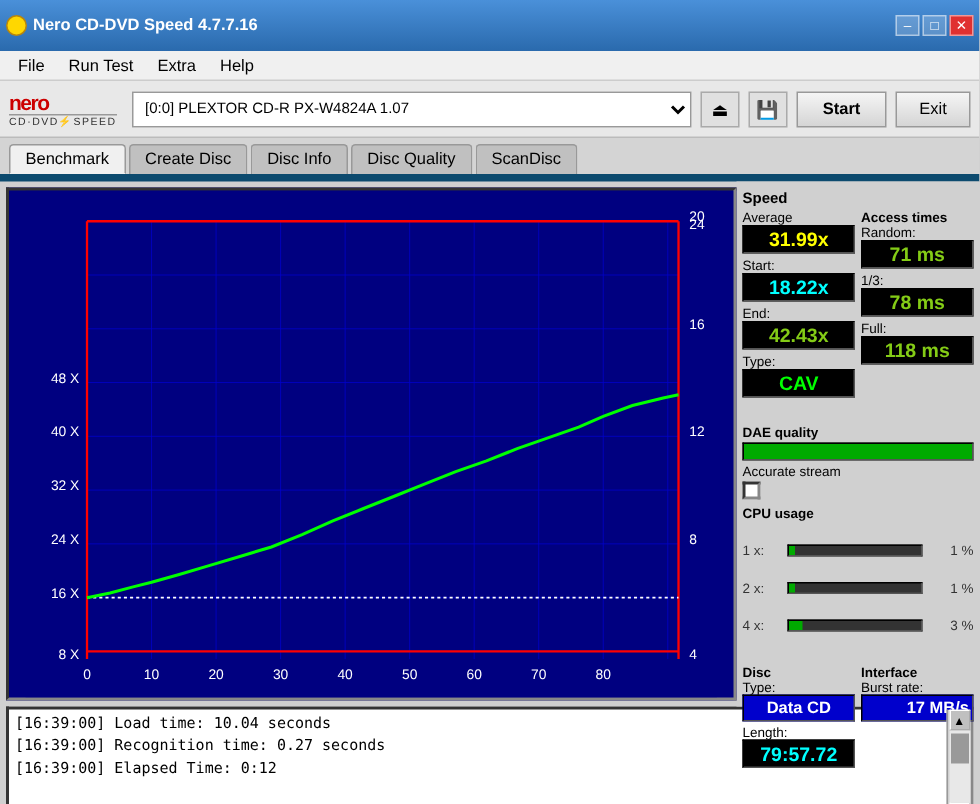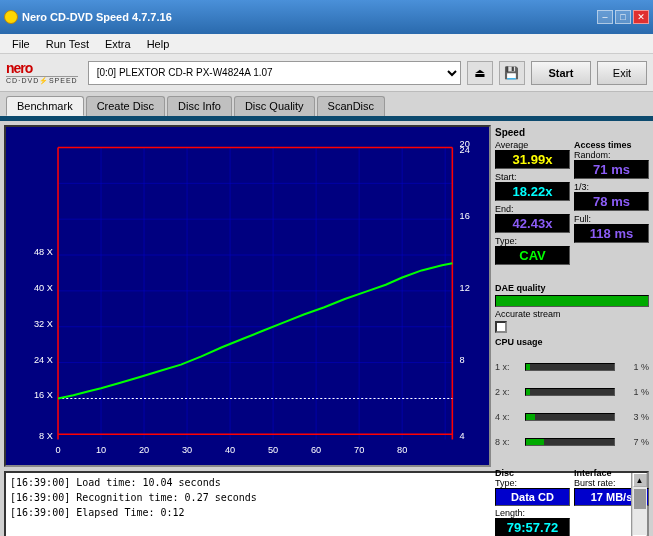--- a/index.html
+++ b/index.html
@@ -96,37 +96,37 @@
       background: #d0d0d0;
     }
 
     .section-header { font-size: 10px; font-weight: bold; margin-top: 2px; }
 
     .value-display {
       background: #000; color: #ffff00; font-size: 13px; font-weight: bold;
       padding: 1px 4px; text-align: center; border: 1px inset #555; min-width: 50px;
     }
     .value-display.cyan { color: #00ffff; }
-    .value-display.red-val { color: #8b5cf6; }
+    .value-display.red-val { color: #84cc16; }
     .value-display.green-val { color: #00ff00; }
 
     .dae-bar {
       background: #333; height: 12px; width: 100%; border: 1px inset #555; margin: 2px 0;
       position: relative;
     }
     .dae-fill { background: #00aa00; height: 100%; width: 100%; }
     .checkbox-box { width: 12px; height: 12px; border: 2px inset #888; background: white; }
 
     .disc-type-badge {
       background: #0000cc; color: white; font-size: 11px; font-weight: bold;
       text-align: center; padding: 2px; border: 1px inset #555;
     }
     .burst-rate {
       background: #0000cc; color: white; font-size: 11px; font-weight: bold;
-      text-align: center; padding: 2px; border: 1px inset #555;
+      text-align: right; padding: 2px; border: 1px inset #555;
     }
 
     
     .log-area {
       height: 80px; background: white; border: 2px inset #888; margin: 0 4px;
       display: flex; overflow: hidden;
     }
     .log-content { flex: 1; padding: 2px 4px; font-size: 10px; font-family: monospace; overflow: hidden; }
     .log-line { line-height: 15px; }
     .log-scrollbar {
@@ -337,27 +337,20 @@
         </div>
         <span class="cpu-bar-val">1 %</span>
       </div>
       <div class="cpu-bar-row">
         <span class="cpu-bar-label">4 x:</span>
         <div class="cpu-bar-bg">
           <div class="cpu-bar-fill" style="width:10%;"></div>
         </div>
         <span class="cpu-bar-val">3 %</span>
       </div>
-      <div class="cpu-bar-row">
-        <span class="cpu-bar-label">8 x:</span>
-        <div class="cpu-bar-bg">
-          <div class="cpu-bar-fill" style="width:20%;"></div>
-        </div>
-        <span class="cpu-bar-val">7 %</span>
-      </div>
     </div>
 
     <div style="margin-top:4px; display:flex; gap:4px;">
       <div style="flex:1;">
         <div style="font-size:9px; font-weight:bold;">Disc</div>
         <div style="font-size:9px;">Type:</div>
         <div class="disc-type-badge">Data CD</div>
         <div style="font-size:9px; margin-top:2px;">Length:</div>
         <div class="value-display cyan">79:57.72</div>
       </div>

